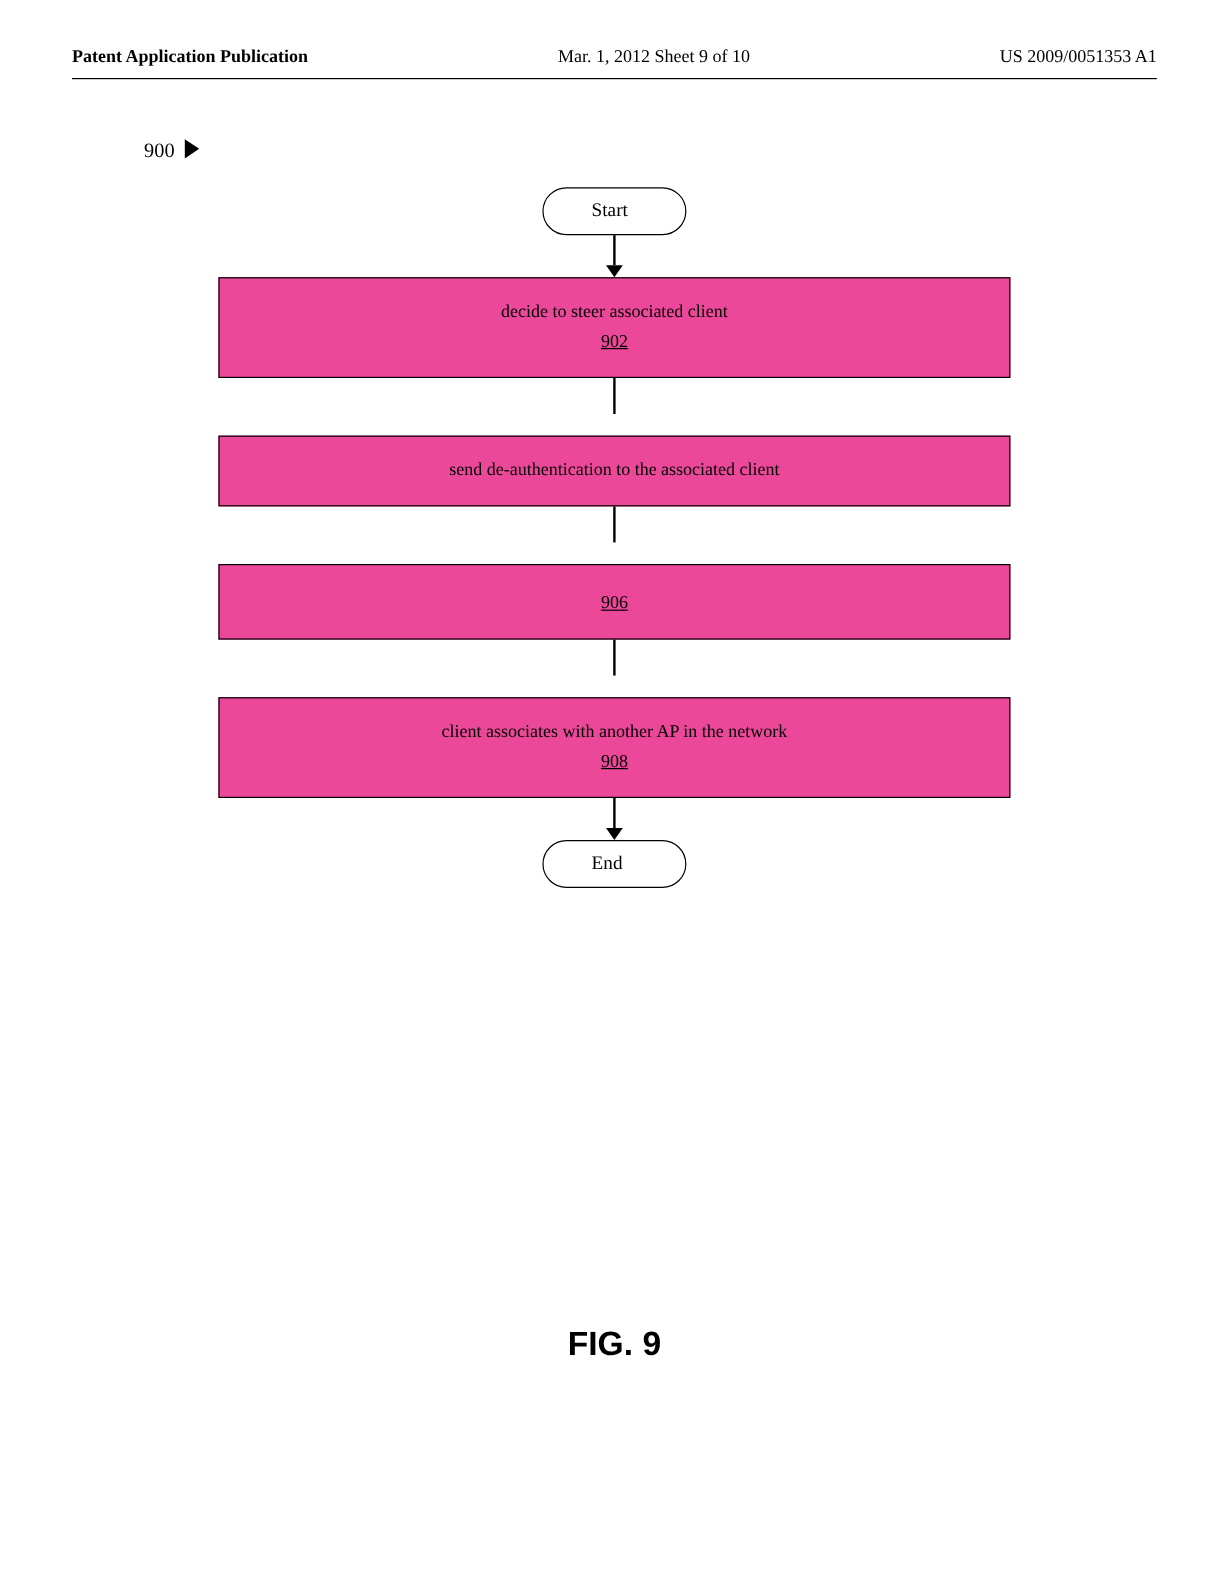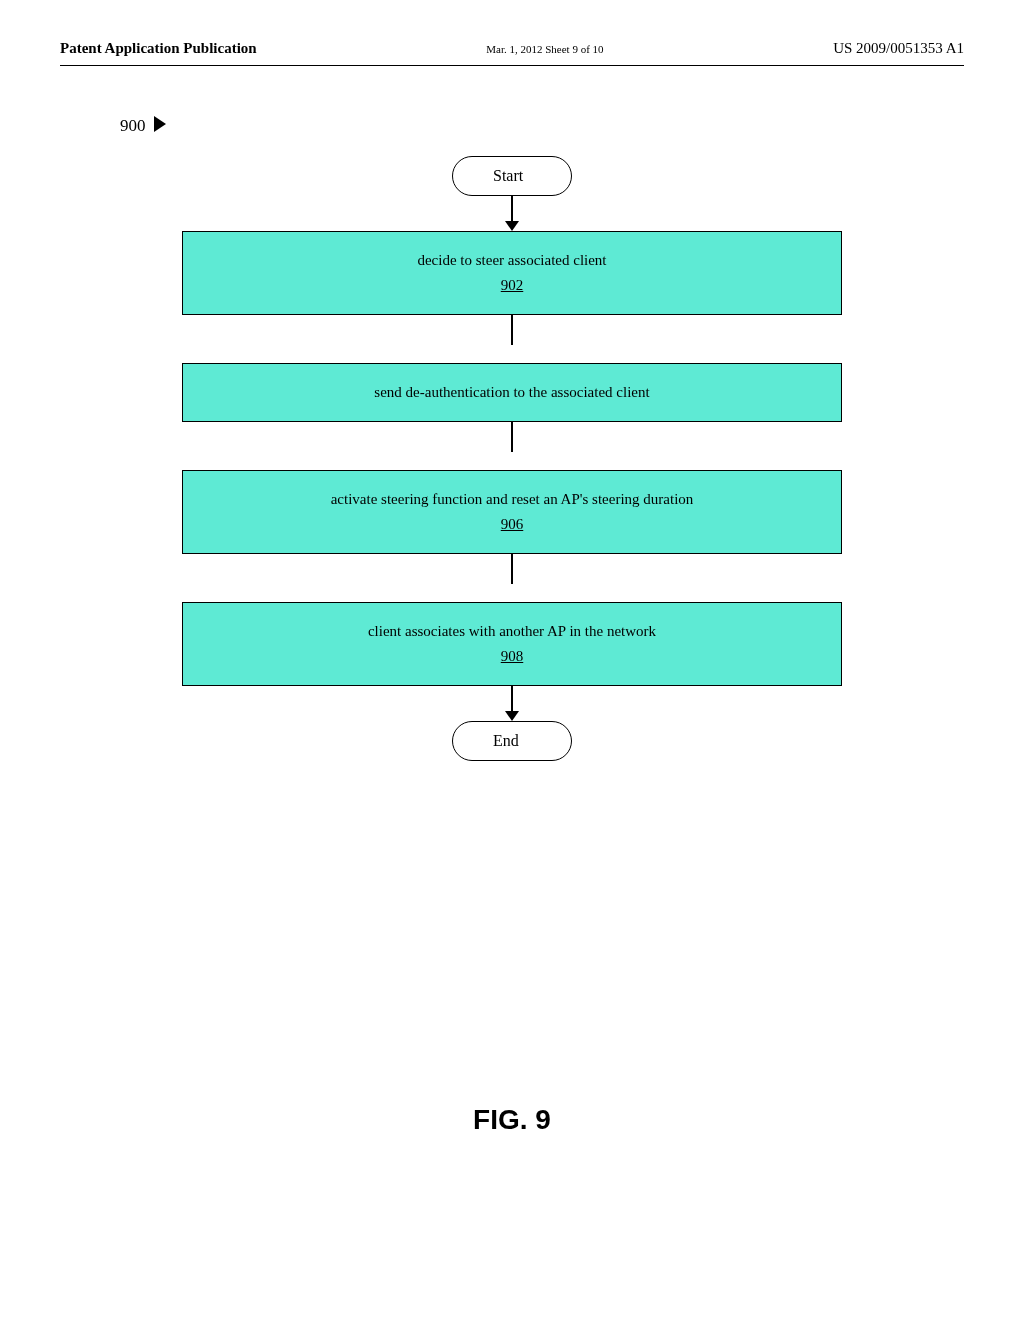--- a/index.html
+++ b/index.html
@@ -33,21 +33,21 @@
       padding-bottom: 8px;
       margin-bottom: 30px;
     }
 
     .header-left {
       font-size: 15px;
       font-weight: bold;
     }
 
     .header-center {
-      font-size: 11px;
+      font-size: 15px;
     }
 
     .header-right {
       font-size: 15px;
     }
 
     
     .diagram-container {
       position: relative;
       width: 100%;
@@ -110,21 +110,21 @@
       text-align: left;
       min-width: 120px;
     }
 
     
     .rect-box {
       border: 1.5px solid #000;
       width: 660px;
       padding: 18px 20px;
       text-align: center;
-      background: #5eead4;
+      background: #ec4899;
       font-size: 15px;
       line-height: 1.4;
     }
 
     .rect-box .step-label {
       display: block;
       text-decoration: underline;
       font-size: 15px;
       margin-top: 4px;
     }
@@ -200,21 +200,20 @@
       <div class="gap"></div>
 
       <div class="rect-box">
         <span>send de-authentication to the associated client</span>
       </div>
 
       <div class="connector"></div>
       <div class="gap"></div>
 
       <div class="rect-box">
-        <span>activate steering function and reset an AP's steering duration</span>
         <span class="step-label">906</span>
       </div>
 
       <div class="connector"></div>
       <div class="gap"></div>
 
       <div class="rect-box">
         <span>client associates with another AP in the network</span>
         <span class="step-label">908</span>
       </div>

